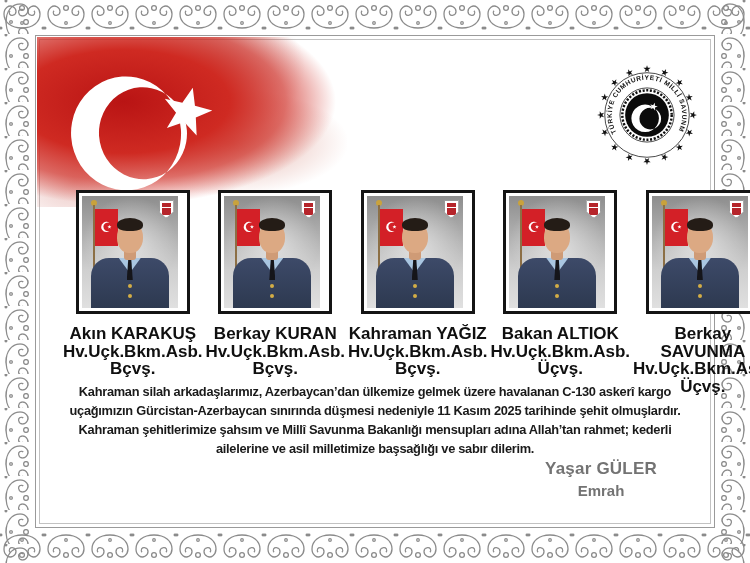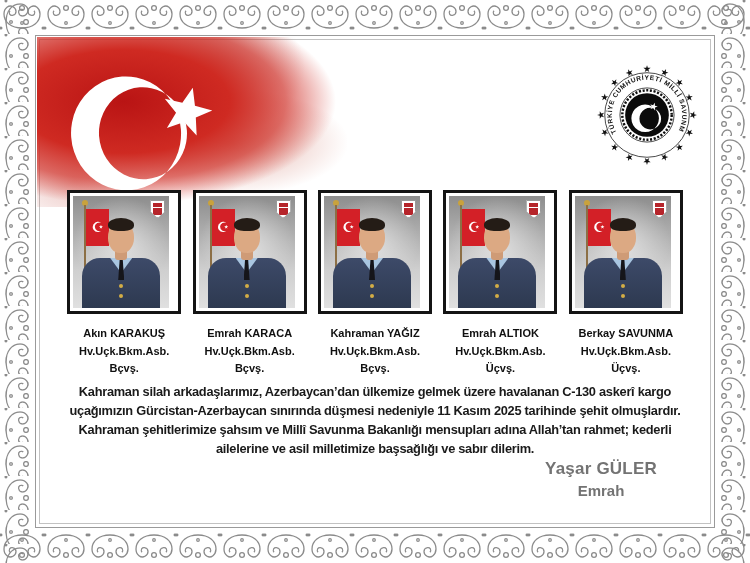--- a/index.html
+++ b/index.html
@@ -50,21 +50,21 @@
              border-radius:18px 18px 0 0;}
   .shirt{position:absolute;left:37px;top:62px;width:22px;height:15px;background:#a9c6e1;
          clip-path:polygon(0 0,100% 0,50% 100%);}
   .tie{position:absolute;left:45px;top:63px;width:6px;height:21px;background:#15151a;
        clip-path:polygon(25% 0,75% 0,100% 100%,0 100%);}
   .neck{position:absolute;left:42px;top:53px;width:12px;height:11px;background:#cf9b76;border-radius:3px;}
   .head{position:absolute;left:35px;top:25px;width:26px;height:32px;background:#dca983;border-radius:50% 50% 46% 46%;}
   .hair{position:absolute;left:35px;top:22px;width:26px;height:13px;background:#241c16;border-radius:50% 50% 38% 38%;}
   .btn1,.btn2{position:absolute;left:46px;width:4px;height:4px;border-radius:50%;background:#d3ad45;}
   .btn1{top:88px}.btn2{top:98px}
-  .name-block{margin-top:11px;font-weight:bold;font-size:11px;line-height:17.5px;color:#101010;}
+  .name-block{margin-top:11px;font-weight:bold;font-size:17px;line-height:17.5px;color:#101010;}
   
   .message{position:absolute;left:45px;top:382px;width:660px;text-align:center;
            font-weight:bold;font-size:13.5px;line-height:19px;color:#1a1a1a;
            letter-spacing:-.3px;transform:scaleX(.95);transform-origin:50% 0;}
   
   .signature{position:absolute;right:64px;top:459px;width:170px;text-align:center;color:#737373;}
   .sig-name{font-weight:bold;font-size:17px;letter-spacing:.2px;}
   .sig-title{font-weight:bold;font-size:15px;margin-top:3px;}
 </style>
 </head>
@@ -193,21 +193,21 @@
           <div class="shirt"></div>
           <div class="tie"></div>
           <div class="neck"></div>
           <div class="head"></div>
           <div class="hair"></div>
           <div class="btn1"></div>
             <div class="btn2"></div>
         </div>
       </div>
       <div class="name-block">
-        <div>Emrah KARACA</div>
+        <div>Berkay KURAN</div>
         <div>Hv.Uçk.Bkm.Asb.</div>
         <div>Bçvş.</div>
       </div>
     </div>
 
     <div class="soldier-col">
       <div class="photo-frame">
         <div class="photo">
           <div class="finial"></div>
           <div class="pole"></div>
@@ -245,21 +245,21 @@
           <div class="shirt"></div>
           <div class="tie"></div>
           <div class="neck"></div>
           <div class="head"></div>
           <div class="hair"></div>
           <div class="btn1"></div>
             <div class="btn2"></div>
         </div>
       </div>
       <div class="name-block">
-        <div>Emrah ALTIOK</div>
+        <div>Bakan ALTIOK</div>
         <div>Hv.Uçk.Bkm.Asb.</div>
         <div>Üçvş.</div>
       </div>
     </div>
 
     <div class="soldier-col">
       <div class="photo-frame">
         <div class="photo">
           <div class="finial"></div>
           <div class="pole"></div>

